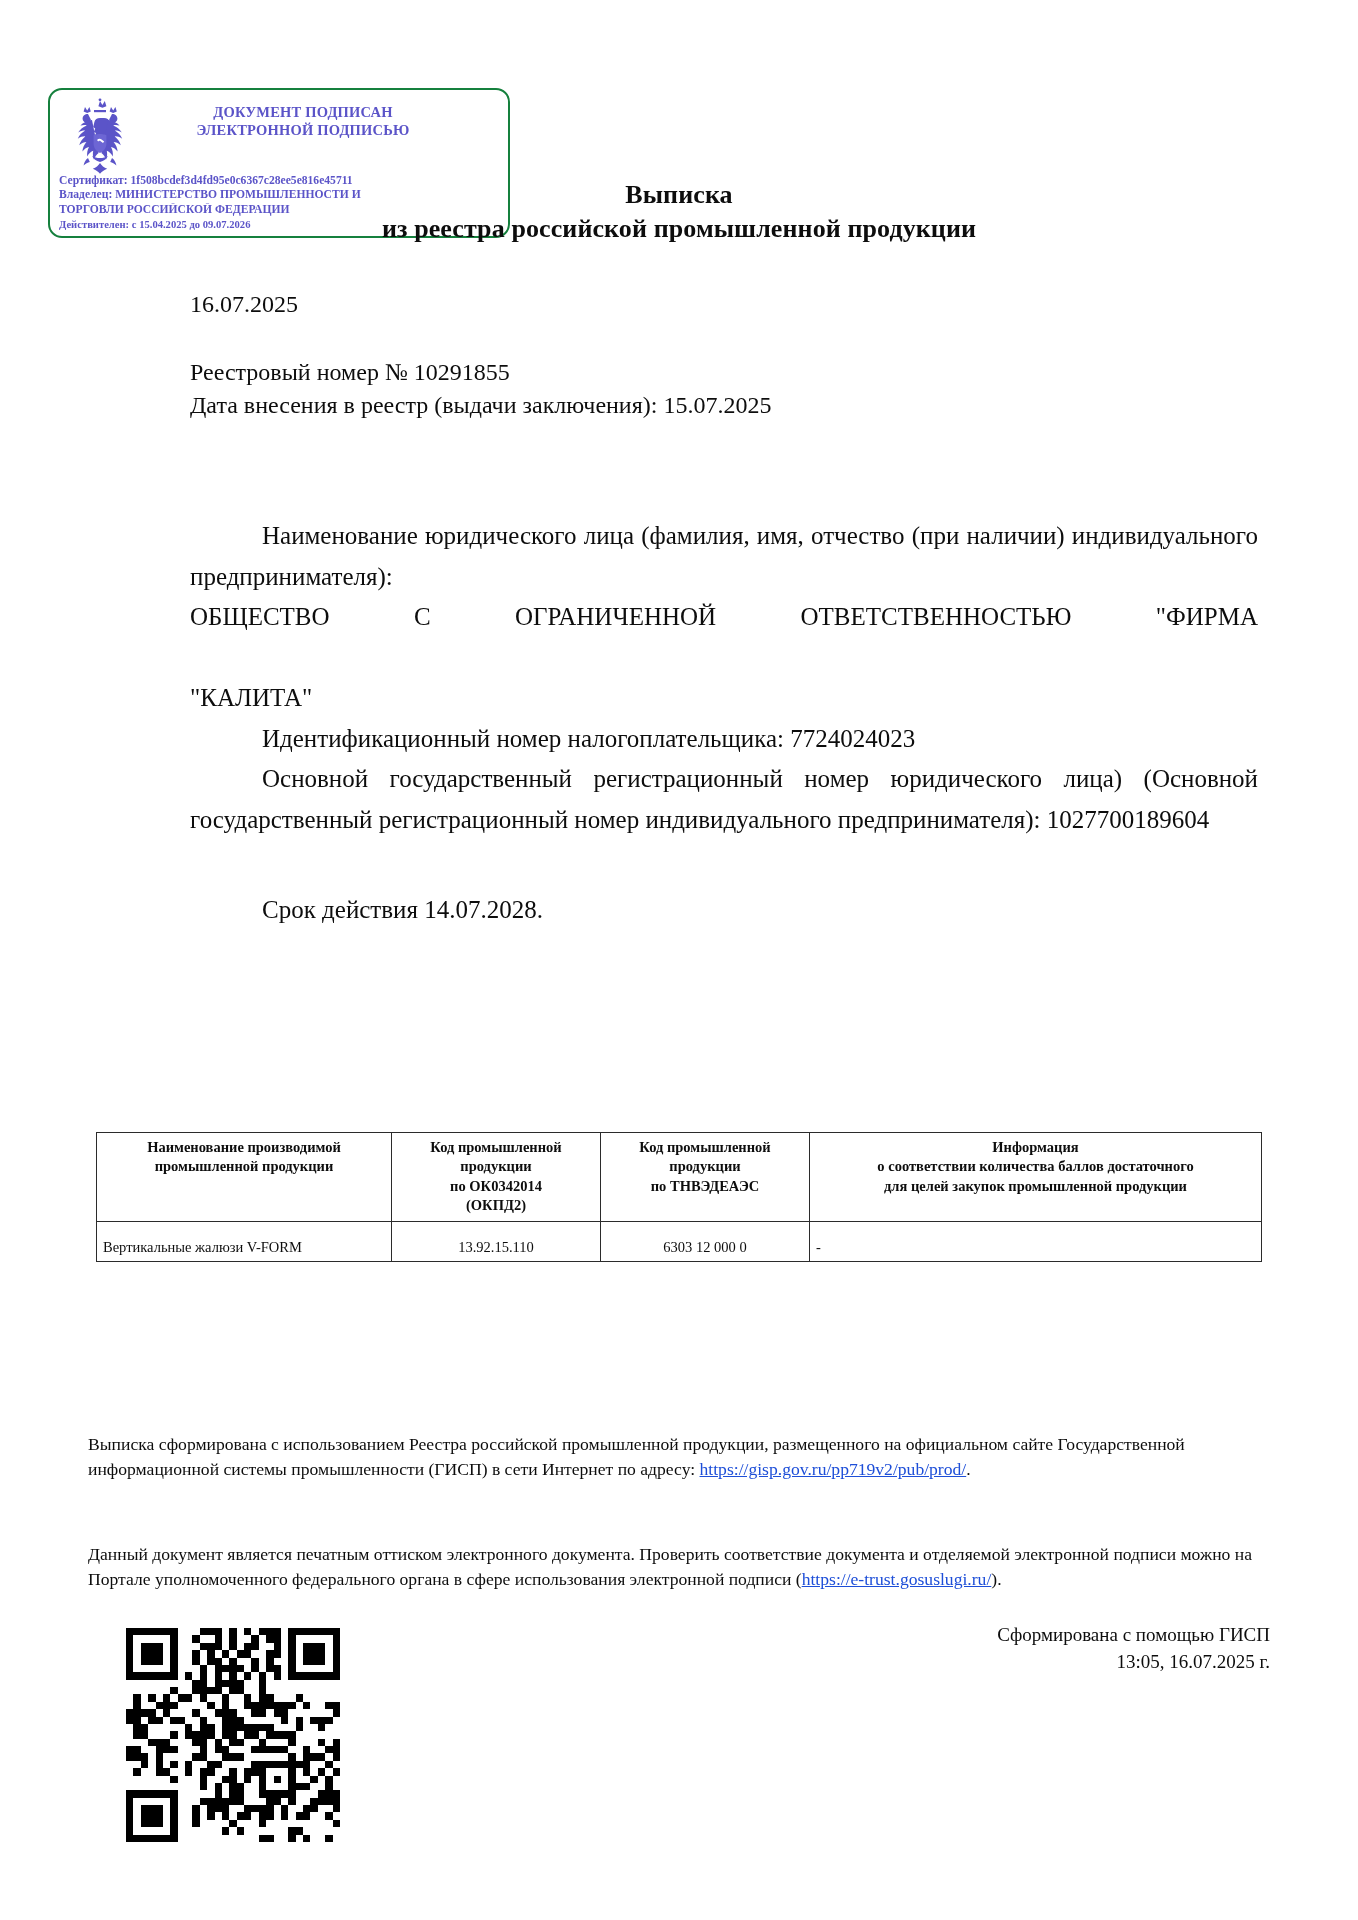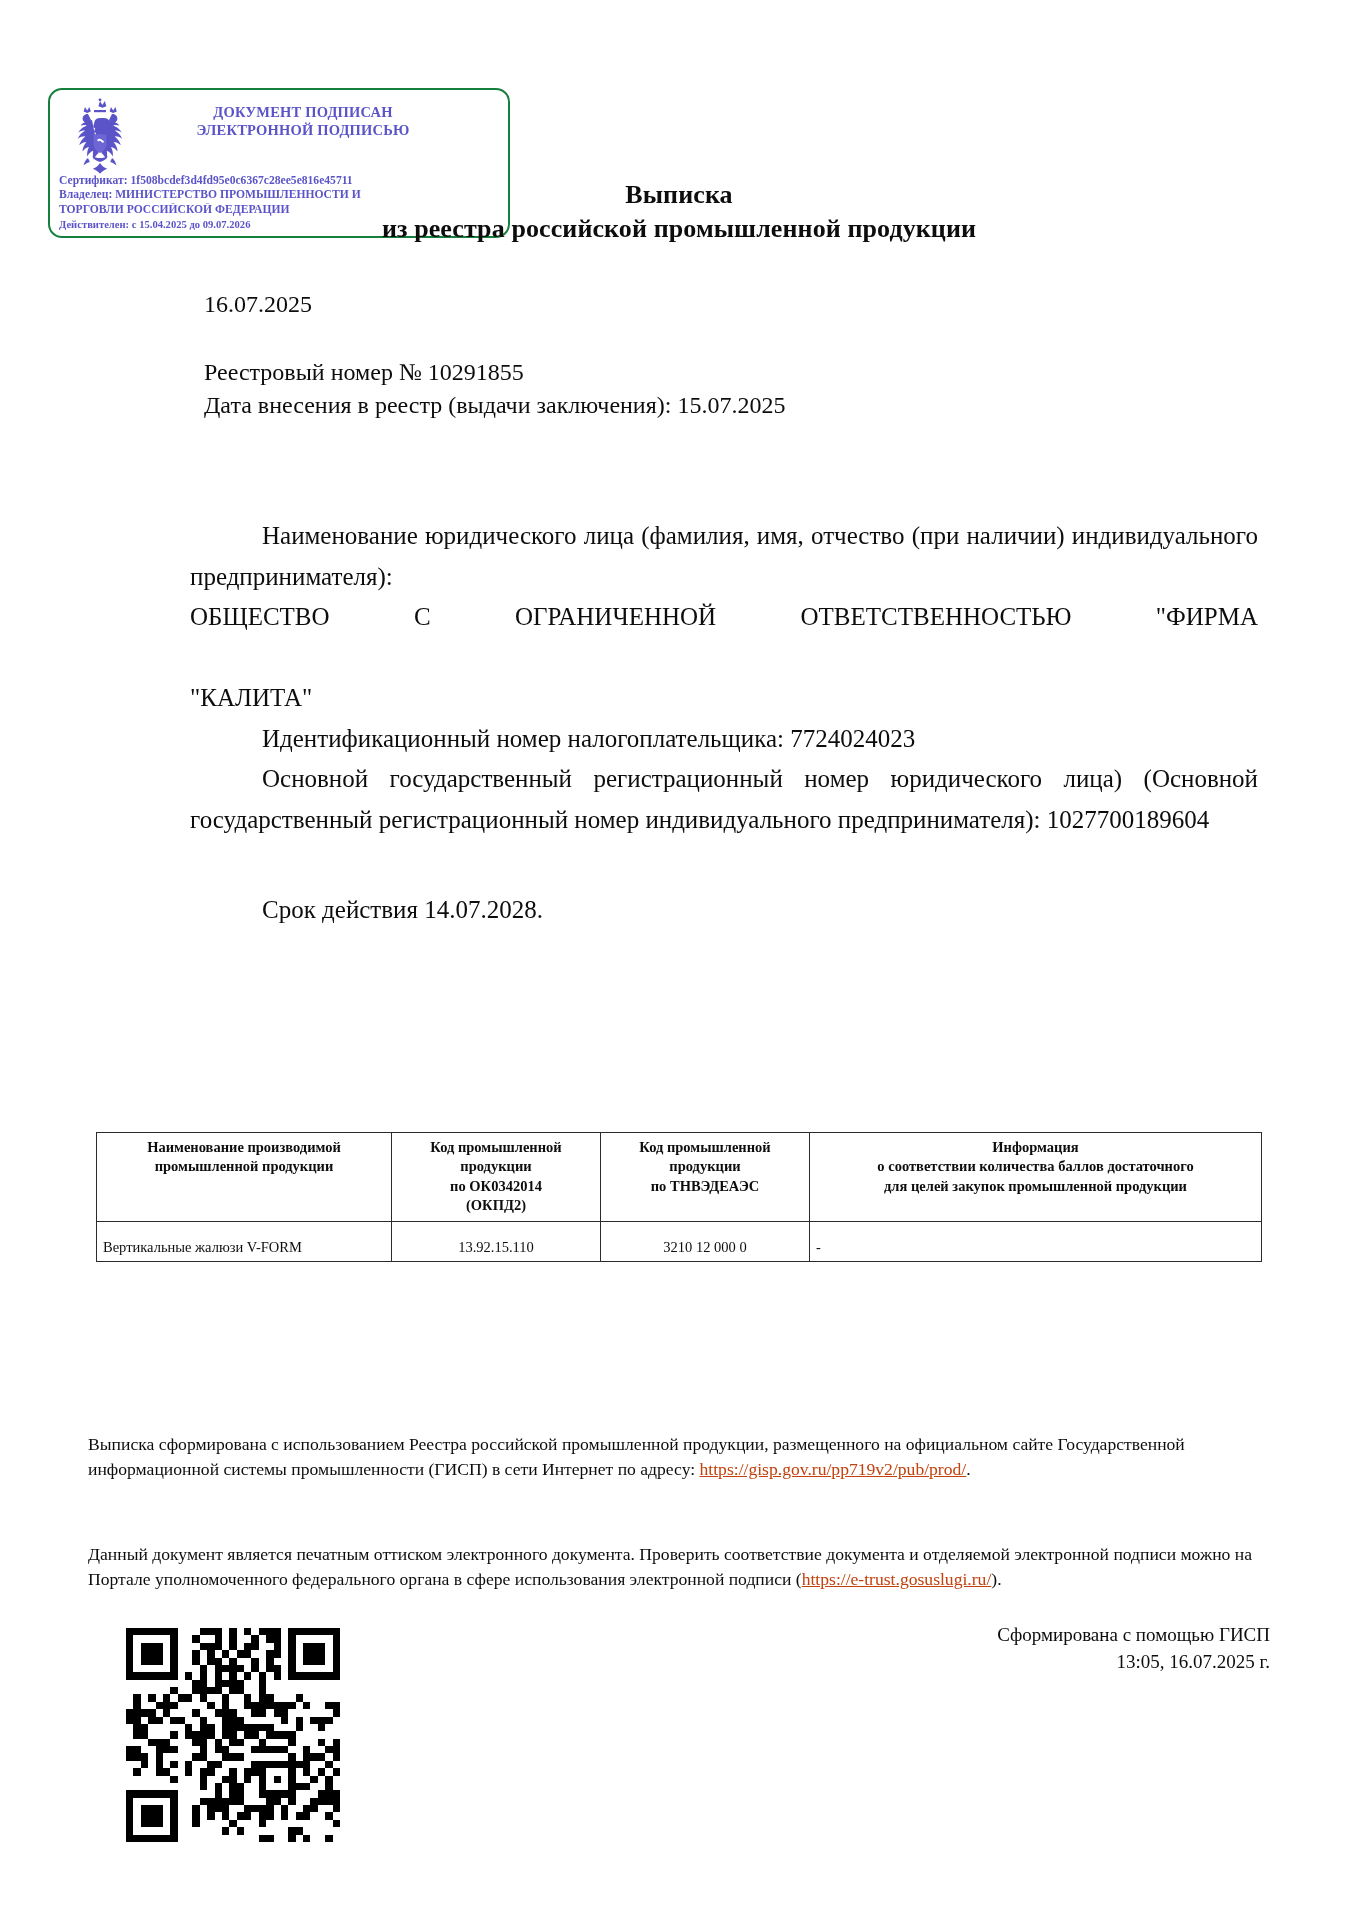--- a/index.html
+++ b/index.html
@@ -86,21 +86,20 @@
   }
   .doc-title .line2 { display: block; }
 
   
   .meta {
     position: absolute;
     left: 190px;
     top: 292px;
     font-size: 24px;
     line-height: 1.0;
-    margin-left: 14px;
   }
   .meta-date { margin-bottom: 44px; }
   .meta-reg { margin-bottom: 9px; }
 
   
   .body-block {
     position: absolute;
     left: 190px;
     top: 516px;
     width: 1068px;
@@ -172,21 +171,21 @@
     left: 88px;
     width: 1185px;
     font-size: 17.6px;
     line-height: 1.43;
     text-align: left;
   }
   .footer-note-1 { top: 1432px; }
   .footer-note-2 { top: 1542px; }
   .footer-note a,
   .footer-note .link {
-    color: #c2410c;
+    color: #1d4ed8;
     text-decoration: underline;
   }
 
   
   .gen-block {
     position: absolute;
     right: 88px;
     top: 1622px;
     text-align: right;
     font-size: 19px;
@@ -297,21 +296,21 @@
           <div>Информация</div>
           <div>о соответствии количества баллов достаточного</div>
           <div>для целей закупок промышленной продукции</div>
         </th>
       </tr>
     </thead>
     <tbody>
       <tr>
         <td class="cell-name">Вертикальные жалюзи V-FORM</td>
         <td>13.92.15.110</td>
-        <td>3210 12 000 0</td>
+        <td>6303 12 000 0</td>
         <td class="cell-info">-</td>
       </tr>
     </tbody>
   </table>
 
   <div class="footer-note footer-note-1">
     <span>Выписка сформирована с использованием Реестра российской промышленной продукции, размещенного на официальном сайте Государственной информационной системы промышленности (ГИСП) в сети Интернет по адресу: </span><a class="link" href="#">https://gisp.gov.ru/pp719v2/pub/prod/</a><span>.</span>
   </div>
 
   <div class="footer-note footer-note-2">

